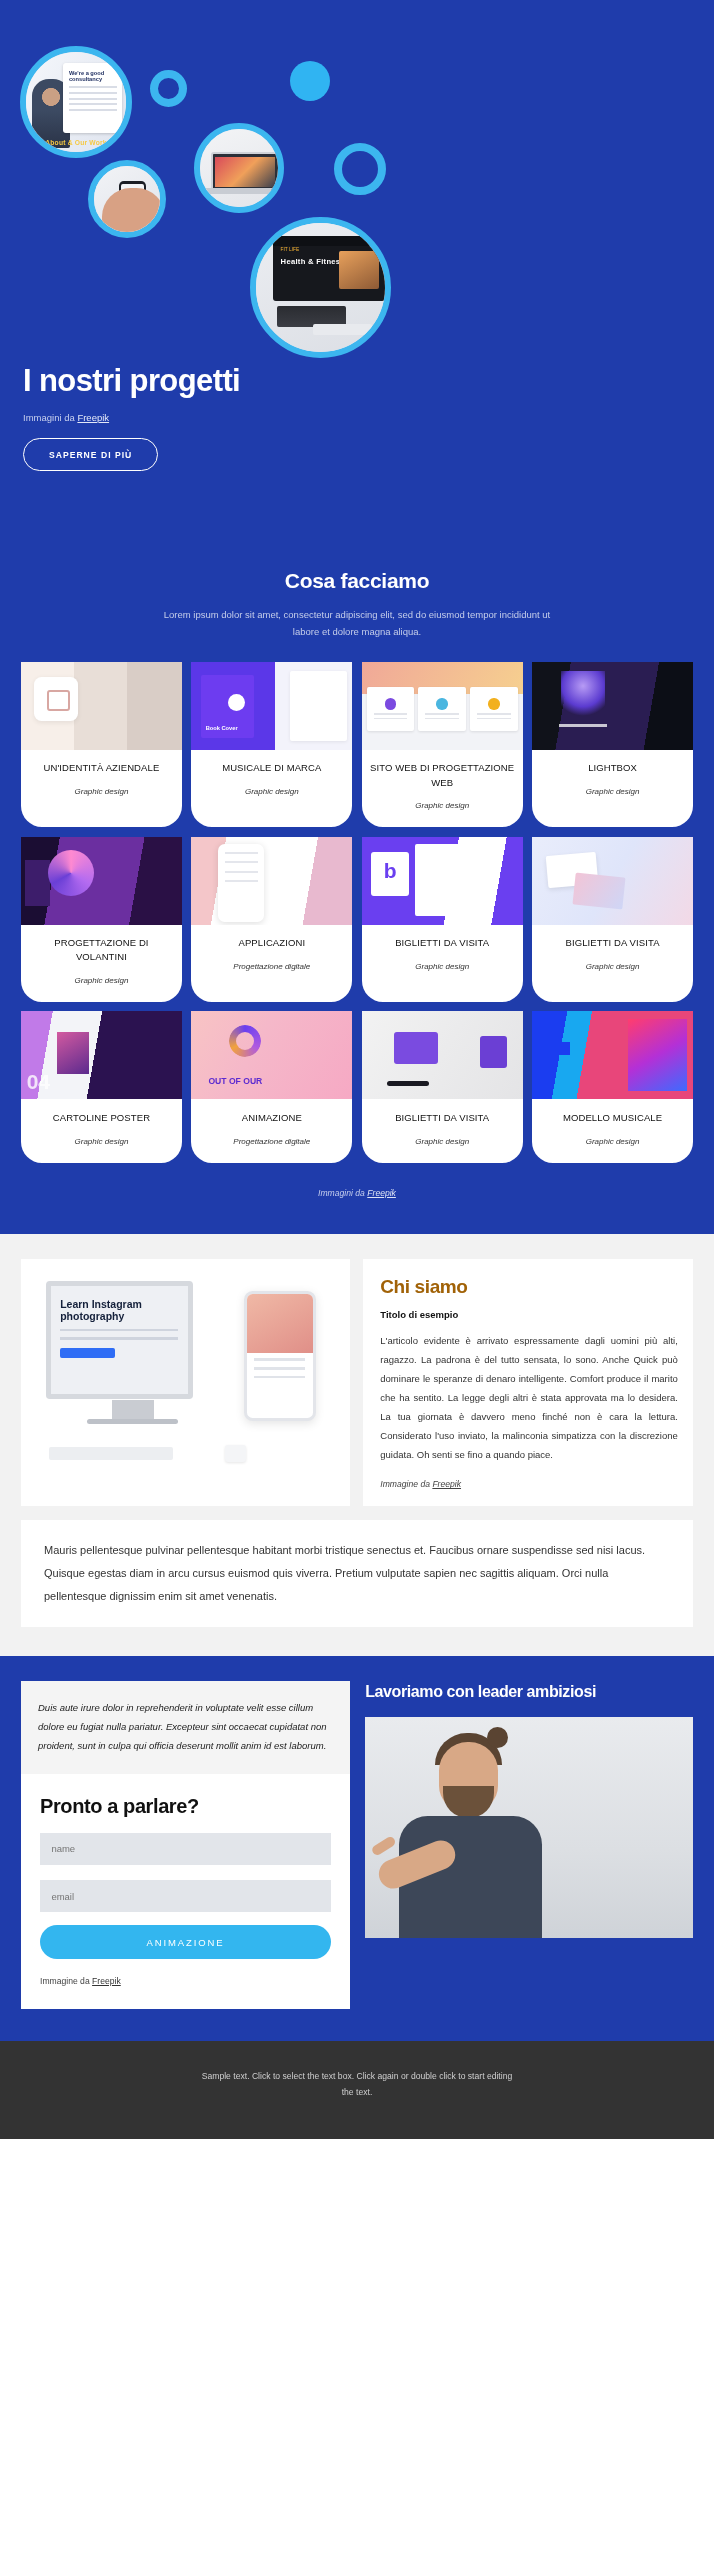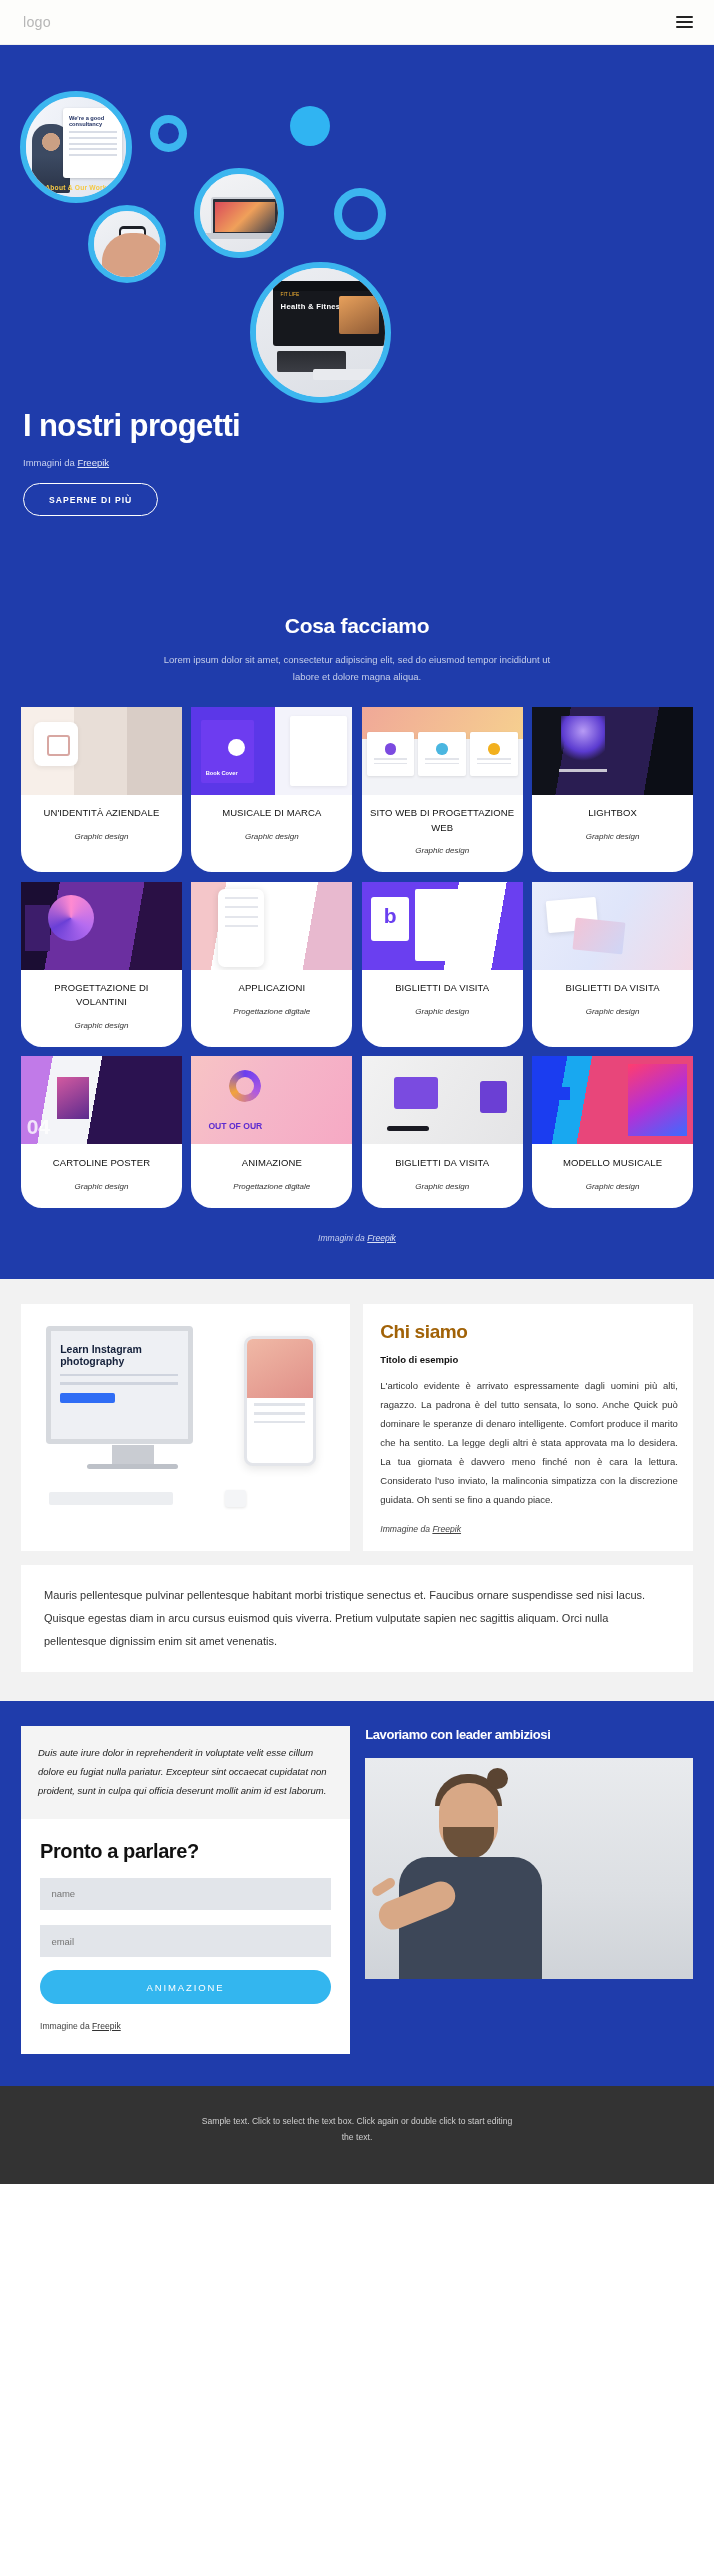--- a/index.html
+++ b/index.html
@@ -243,21 +243,21 @@
   .form-h2 { font-size:20px; font-weight:800; color:#111; letter-spacing:-0.4px;}
   .field { display:block; width:100%; margin-top:15.2px; background:#e2e5ea; border:none;
       padding:10.5px 11.4px; font-size:9.5px; color:#6c7179; font-family:inherit; }
   .submit { display:block; width:100%; margin-top:13.3px; background:#33b6ef; color:#fff;
       border:none; padding:11.4px 0; border-radius:19px; font-size:9.5px; letter-spacing:1.9px;
       font-family:inherit; cursor:pointer;}
   .form-credit { font-size:8.6px; color:#444; margin-top:17px; }
   .form-credit u { color:#333; }
 
   .contact-right { flex:1; }
-  .contact-h2 { color:#fff; font-size:13px; font-weight:800; line-height:1.35; letter-spacing:-0.4px;}
+  .contact-h2 { color:#fff; font-size:16px; font-weight:800; line-height:1.35; letter-spacing:-0.4px;}
   .person { margin-top:15.2px; height:221px; background: linear-gradient(160deg,#eceef1 0%,#dfe2e6 100%);
       position:relative; overflow:hidden; }
   .person .bg { position:absolute; inset:0; background:
       linear-gradient(180deg,#e9ebee 0%, #dcdfe3 60%, #cfd3d8 100%);}
   .person .head { position:absolute; left:74px; top:25px; width:59px; height:69px;
       background:#d8a886; border-radius:28.6px 28.6px 25px 25px;}
   .person .hair { position:absolute; left:70px; top:15.2px; width:67px; height:32px;
       background:#5a4432; border-radius:32px 32px 0 0;}
   .person .bun { position:absolute; left:122px; top:9.5px; width:21px; height:21px;
       background:#5a4432; border-radius:50%;}
@@ -272,28 +272,20 @@
 
   
   .footer { background:#333333; padding: 27px 0 38px; text-align:center; }
   .footer p { color:#cfcfcf; font-size:8.6px; line-height:1.9; max-width:324px; margin:0 auto; }
 </style>
 </head>
 <body>
 
 <div class="page">
 
-  <div class="header">
-    <div class="logo">logo</div>
-    <div class="burger">
-      <i></i>
-        <i></i>
-        <i></i>
-    </div>
-  </div>
 
   <div class="hero">
     <div class="circ ring-hollow" style="left:150px;top:70px;width:37px;height:37px;"></div>
     <div class="circ dot-solid" style="left:290px;top:61px;width:40px;height:40px;"></div>
     <div class="circ ring-hollow" style="left:334px;top:143px;width:52px;height:52px;"></div>
 
     <div class="photo p1">
       <div class="inner">
         <div class="mug"></div>
         <div class="card">

